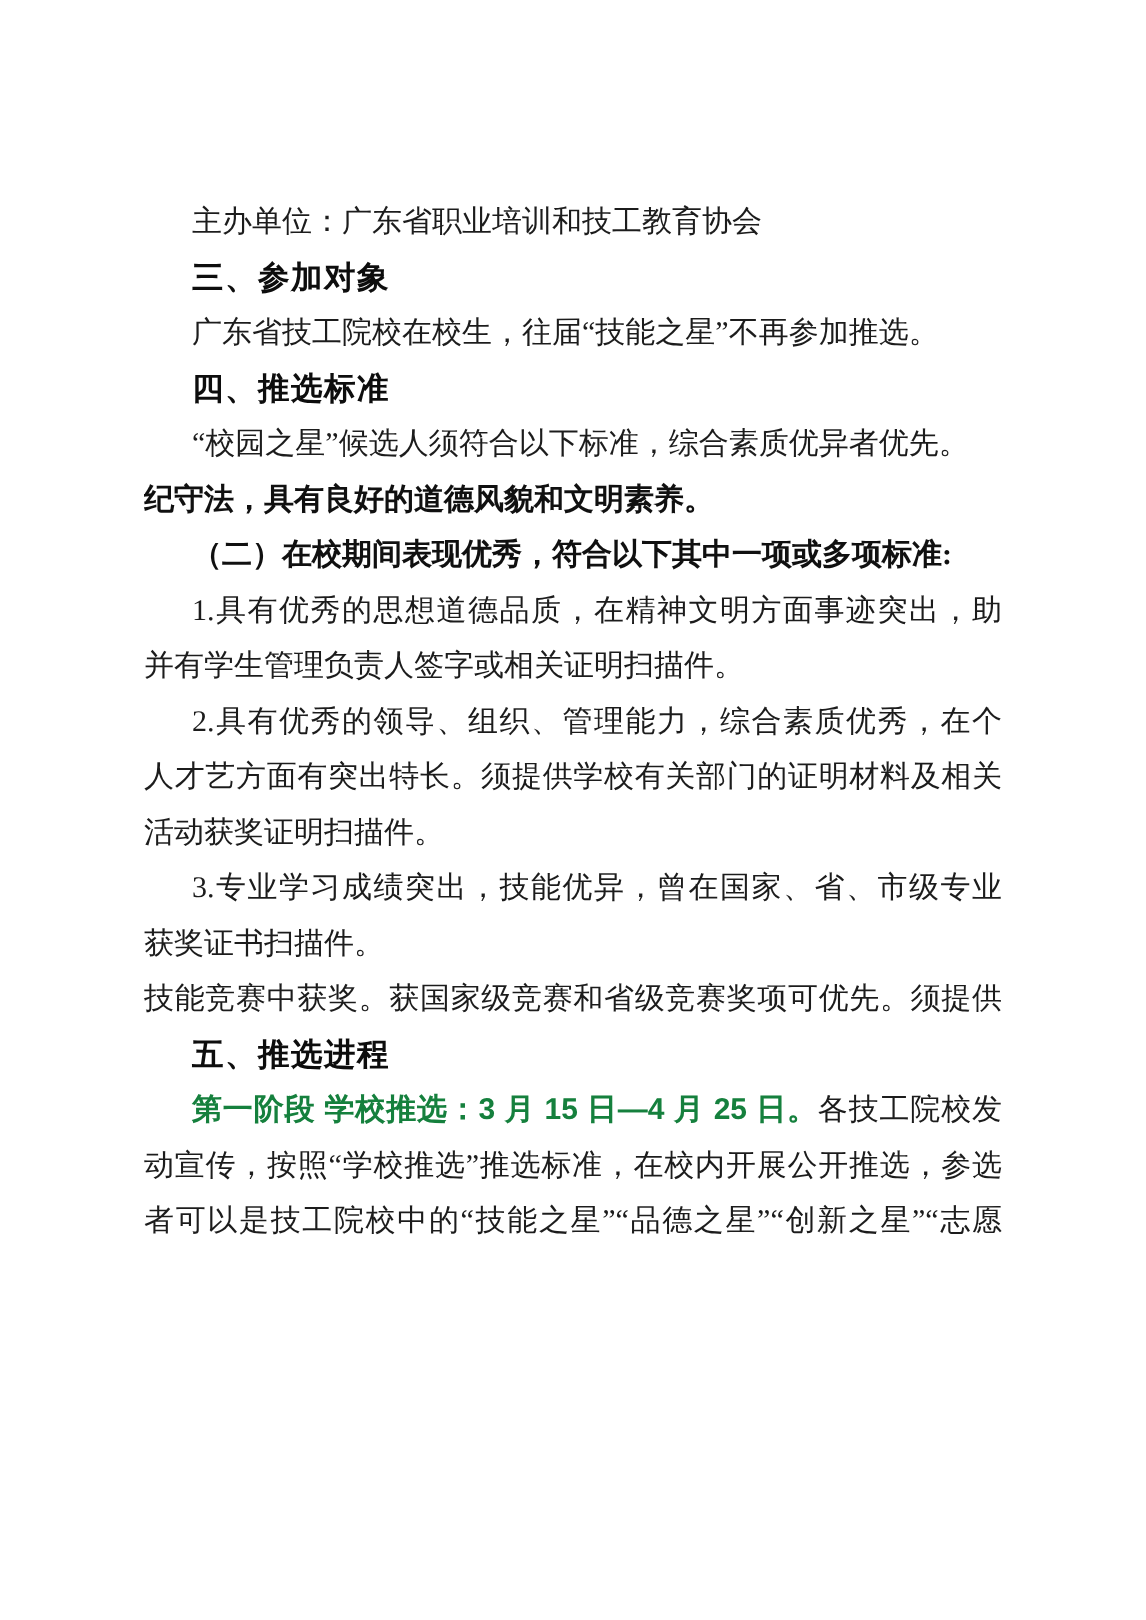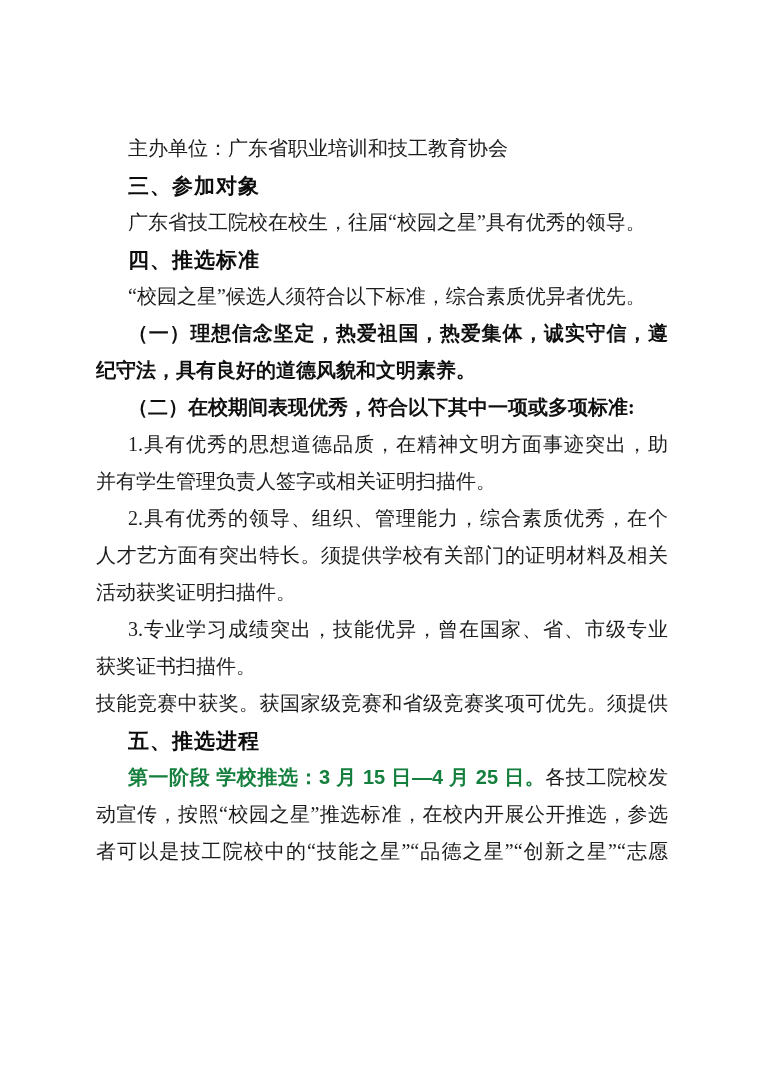--- a/index.html
+++ b/index.html
@@ -68,33 +68,32 @@
     color: #1c1c1c;
   }
 </style>
 </head>
 <body>
 
 <div class="page">
   <div class="body-text">
       <div class="line indent"><span class="r-body">主办单位：广东省职业培训和技工教育协会</span></div>
       <div class="line indent"><span class="r-heading">三、参加对象</span></div>
-      <div class="line indent"><span class="r-body">广东省技工院校在校生，往届“校园之星”具有优秀的领导。</span></div>
+      <div class="line indent"><span class="r-body">广东省技工院校在校生，往届“技能之星”不再参加推选。</span></div>
       <div class="line indent"><span class="r-heading">四、推选标准</span></div>
       <div class="line indent"><span class="r-body">“校园之星”候选人须符合以下标准，综合素质优异者优先。</span></div>
-      <div class="line indent j"><span class="r-kai">（一）理想信念坚定，热爱祖国，热爱集体，诚实守信，遵</span></div>
       <div class="line"><span class="r-kai">纪守法，具有良好的道德风貌和文明素养。</span></div>
       <div class="line indent"><span class="r-kai">（二）在校期间表现优秀，符合以下其中一项或多项标准:</span></div>
       <div class="line indent j"><span class="r-body">1.具有优秀的思想道德品质，在精神文明方面事迹突出，助</span></div>
       <div class="line"><span class="r-body">并有学生管理负责人签字或相关证明扫描件。</span></div>
       <div class="line indent j"><span class="r-body">2.具有优秀的领导、组织、管理能力，综合素质优秀，在个</span></div>
       <div class="line j"><span class="r-body">人才艺方面有突出特长。须提供学校有关部门的证明材料及相关</span></div>
       <div class="line"><span class="r-body">活动获奖证明扫描件。</span></div>
       <div class="line indent j"><span class="r-body">3.专业学习成绩突出，技能优异，曾在国家、省、市级专业</span></div>
       <div class="line"><span class="r-body">获奖证书扫描件。</span></div>
       <div class="line j"><span class="r-body">技能竞赛中获奖。获国家级竞赛和省级竞赛奖项可优先。须提供</span></div>
       <div class="line indent"><span class="r-heading">五、推选进程</span></div>
       <div class="line indent j"><span class="r-bold">第一阶段 学校推选：3 月 15 日—4 月 25 日。</span><span class="r-body">各技工院校发</span></div>
-      <div class="line j"><span class="r-body">动宣传，按照“校园之星”推选标准，在校内开展公开推选，参选</span></div>
+      <div class="line j"><span class="r-body">动宣传，按照“学校推选”推选标准，在校内开展公开推选，参选</span></div>
       <div class="line j"><span class="r-body">者可以是技工院校中的“技能之星”“品德之星”“创新之星”“志愿</span></div>
     </div>
   <div class="footer">-2-</div>
 </div>
 
 </body></html>

